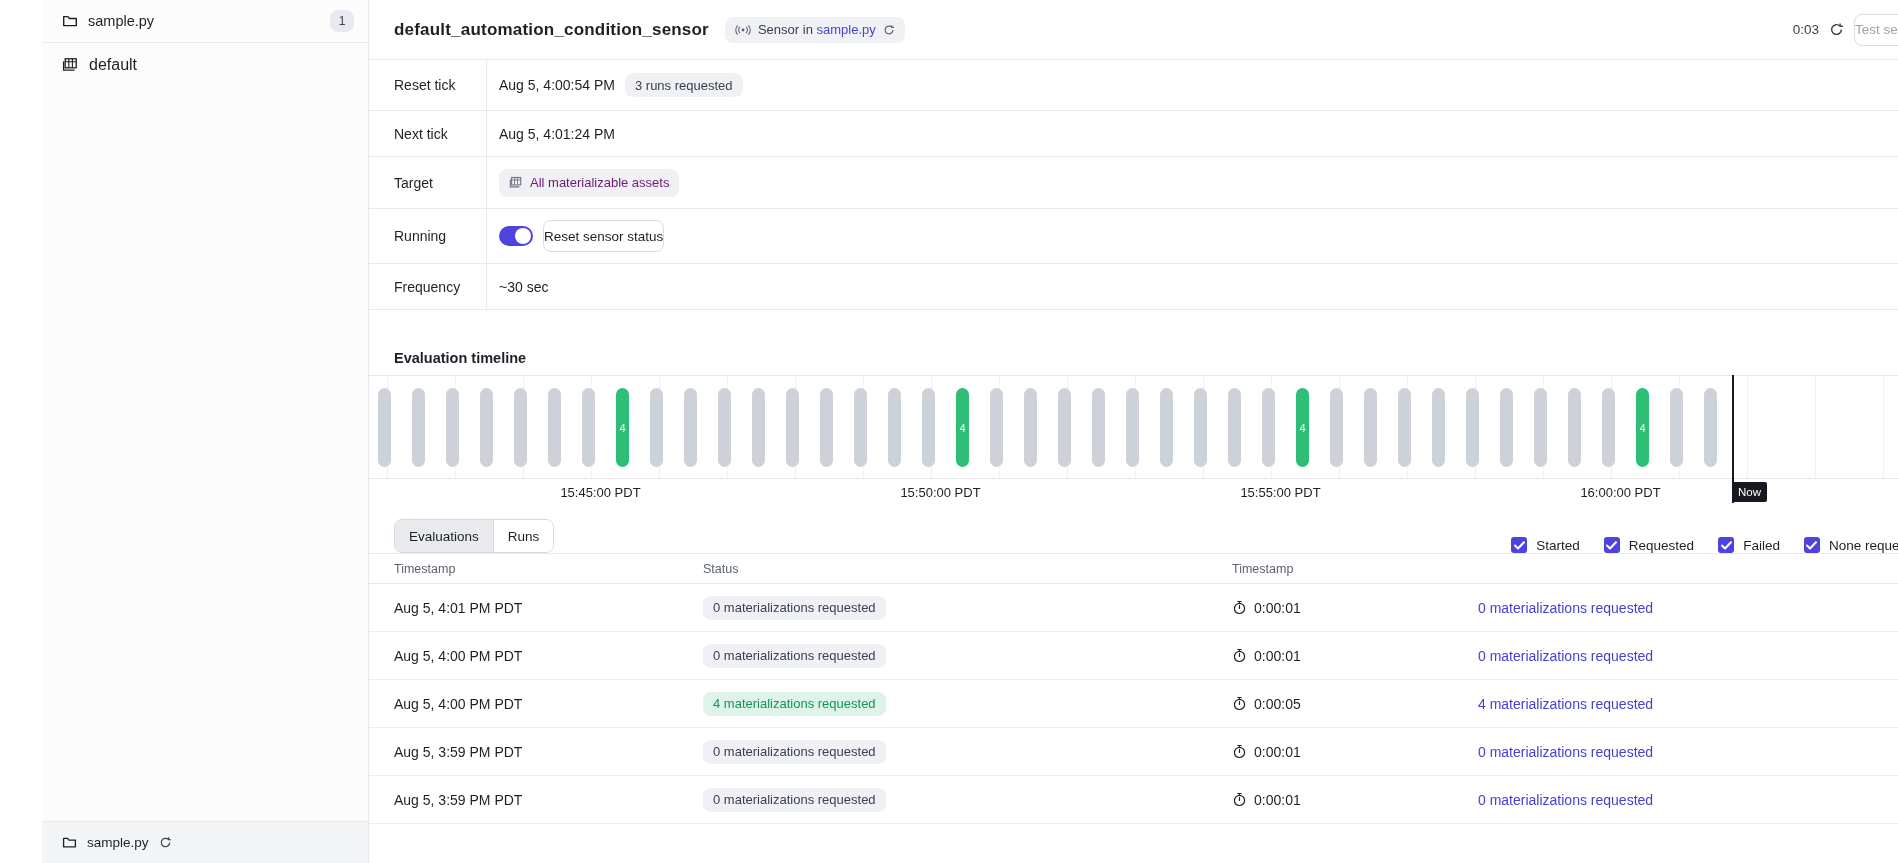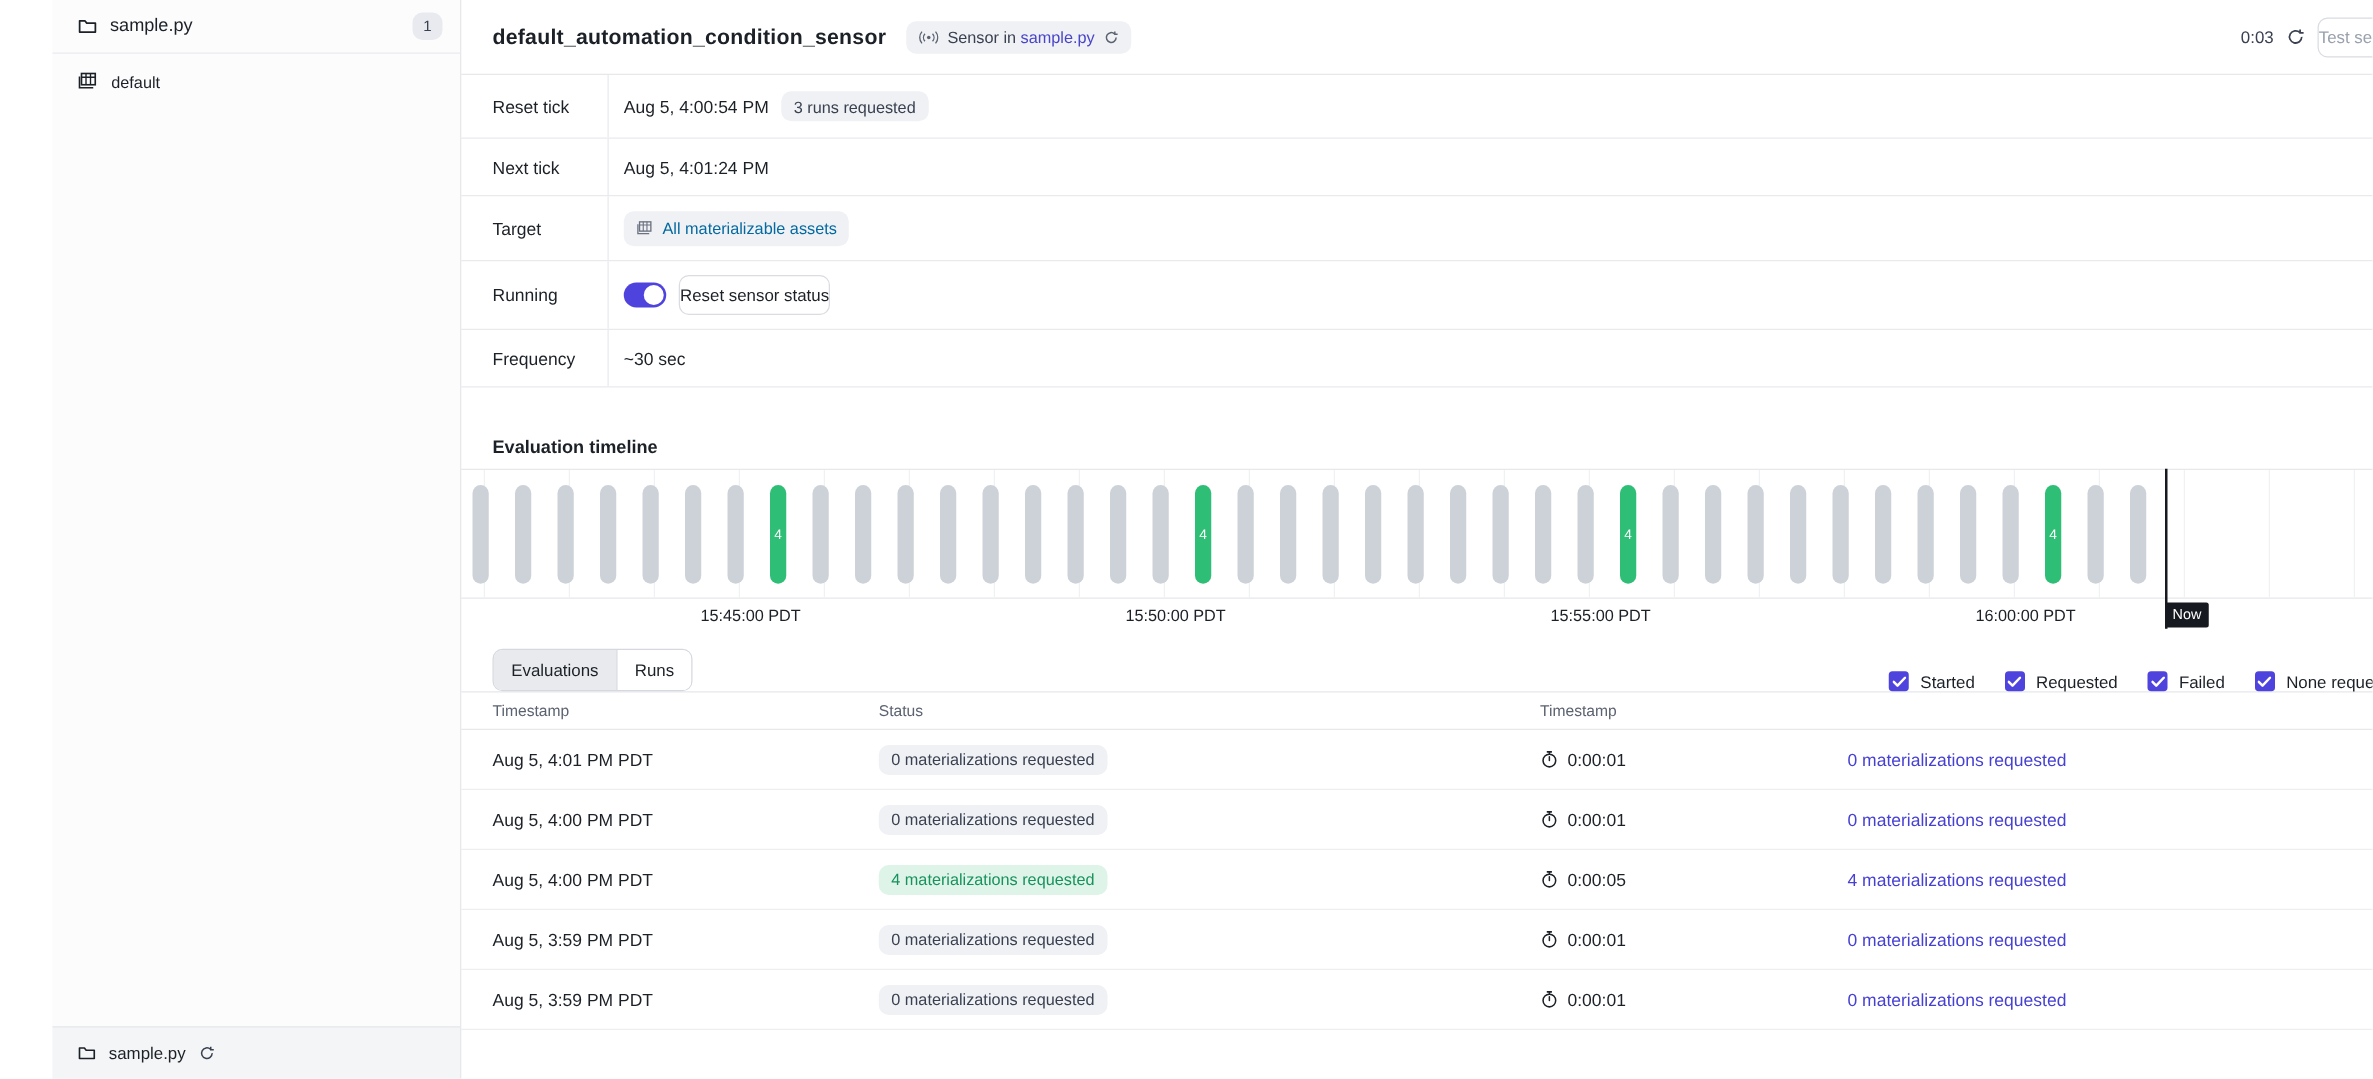--- a/index.html
+++ b/index.html
@@ -9,21 +9,21 @@
 
   
   .sidebar { width:327px; height:100%; background:#FCFCFD; border-right:1px solid #E6E8EC;
     position:relative; flex:0 0 327px; }
   .sb-item { display:flex; align-items:center; gap:10px; padding:0 14px 0 20px; cursor:pointer; }
   .sb-top { height:43px; border-bottom:1px solid #E9EAEE; }
   .sb-top .sb-label { font-size:14.5px; font-weight:500; }
   .sb-badge { margin-left:auto; background:#E9EAEF; border-radius:8px; min-width:24px; height:22px;
     display:flex; align-items:center; justify-content:center; font-size:12px; color:#394050; padding:0 7px; }
   .sb-default { height:44px; }
-  .sb-default .sb-label { font-size:13px; }
+  .sb-default .sb-label { font-size:16px; }
   .sb-footer { position:absolute; bottom:0; left:0; right:0; height:42px; background:#F4F5F7;
     border-top:1px solid #E6E8EC; display:flex; align-items:center; gap:10px; padding:0 20px; cursor:pointer; }
   .sb-footer .sb-label { font-size:13.5px; }
   .icon { display:inline-flex; align-items:center; justify-content:center; flex:0 0 auto; }
 
   
   .main { flex:1; position:relative; height:100%; }
 
   header { height:60px; border-bottom:1px solid #E6E8EC; display:flex; align-items:center;
     padding:0 15px 0 25px; gap:16px; }
@@ -38,21 +38,21 @@
   .btn.disabled { color:#9AA1AC; }
   .btn.normal { color:#1C2127; }
 
   
   .details .drow { display:flex; border-bottom:1px solid #E9EAEE; align-items:center; }
   .dlabel { width:118px; flex:0 0 118px; padding-left:25px; font-size:14px; color:#1C2127;
     align-self:stretch; display:flex; align-items:center; border-right:1px solid #E9EAEE; }
   .dvalue { padding-left:12px; display:flex; align-items:center; gap:10px; font-size:14px; }
   .pill { background:#F0F1F4; border-radius:8px; height:24px; display:inline-flex; align-items:center;
     padding:0 10px; font-size:13px; color:#394050; white-space:nowrap; }
-  .pill.link { color:#0369a1; height:28px; gap:7px; cursor:pointer;text-align:right; }
+  .pill.link { color:#701a75; height:28px; gap:7px; cursor:pointer;text-align:right; }
   .pill.green { background:#DEF4E8; color:#18925C; }
   .toggle { width:34px; height:20px; border-radius:10px; background:#4F43DD; position:relative; cursor:pointer; }
   .toggle .knob { position:absolute; right:2px; top:2px; width:16px; height:16px; border-radius:50%; background:#fff; }
 
   
   .timeline { position:relative; height:199px; }
   .tl-heading { position:absolute; left:25px; top:40px; font-size:14.5px; font-weight:700; }
   .tl-chart { position:absolute; left:0; right:0; top:65px; height:104px;
     border-top:1px solid #E6E8EC; border-bottom:1px solid #E6E8EC; overflow:hidden; }
   .gridline { position:absolute; top:0; bottom:0; width:1px; background:#F0F1F3; }

